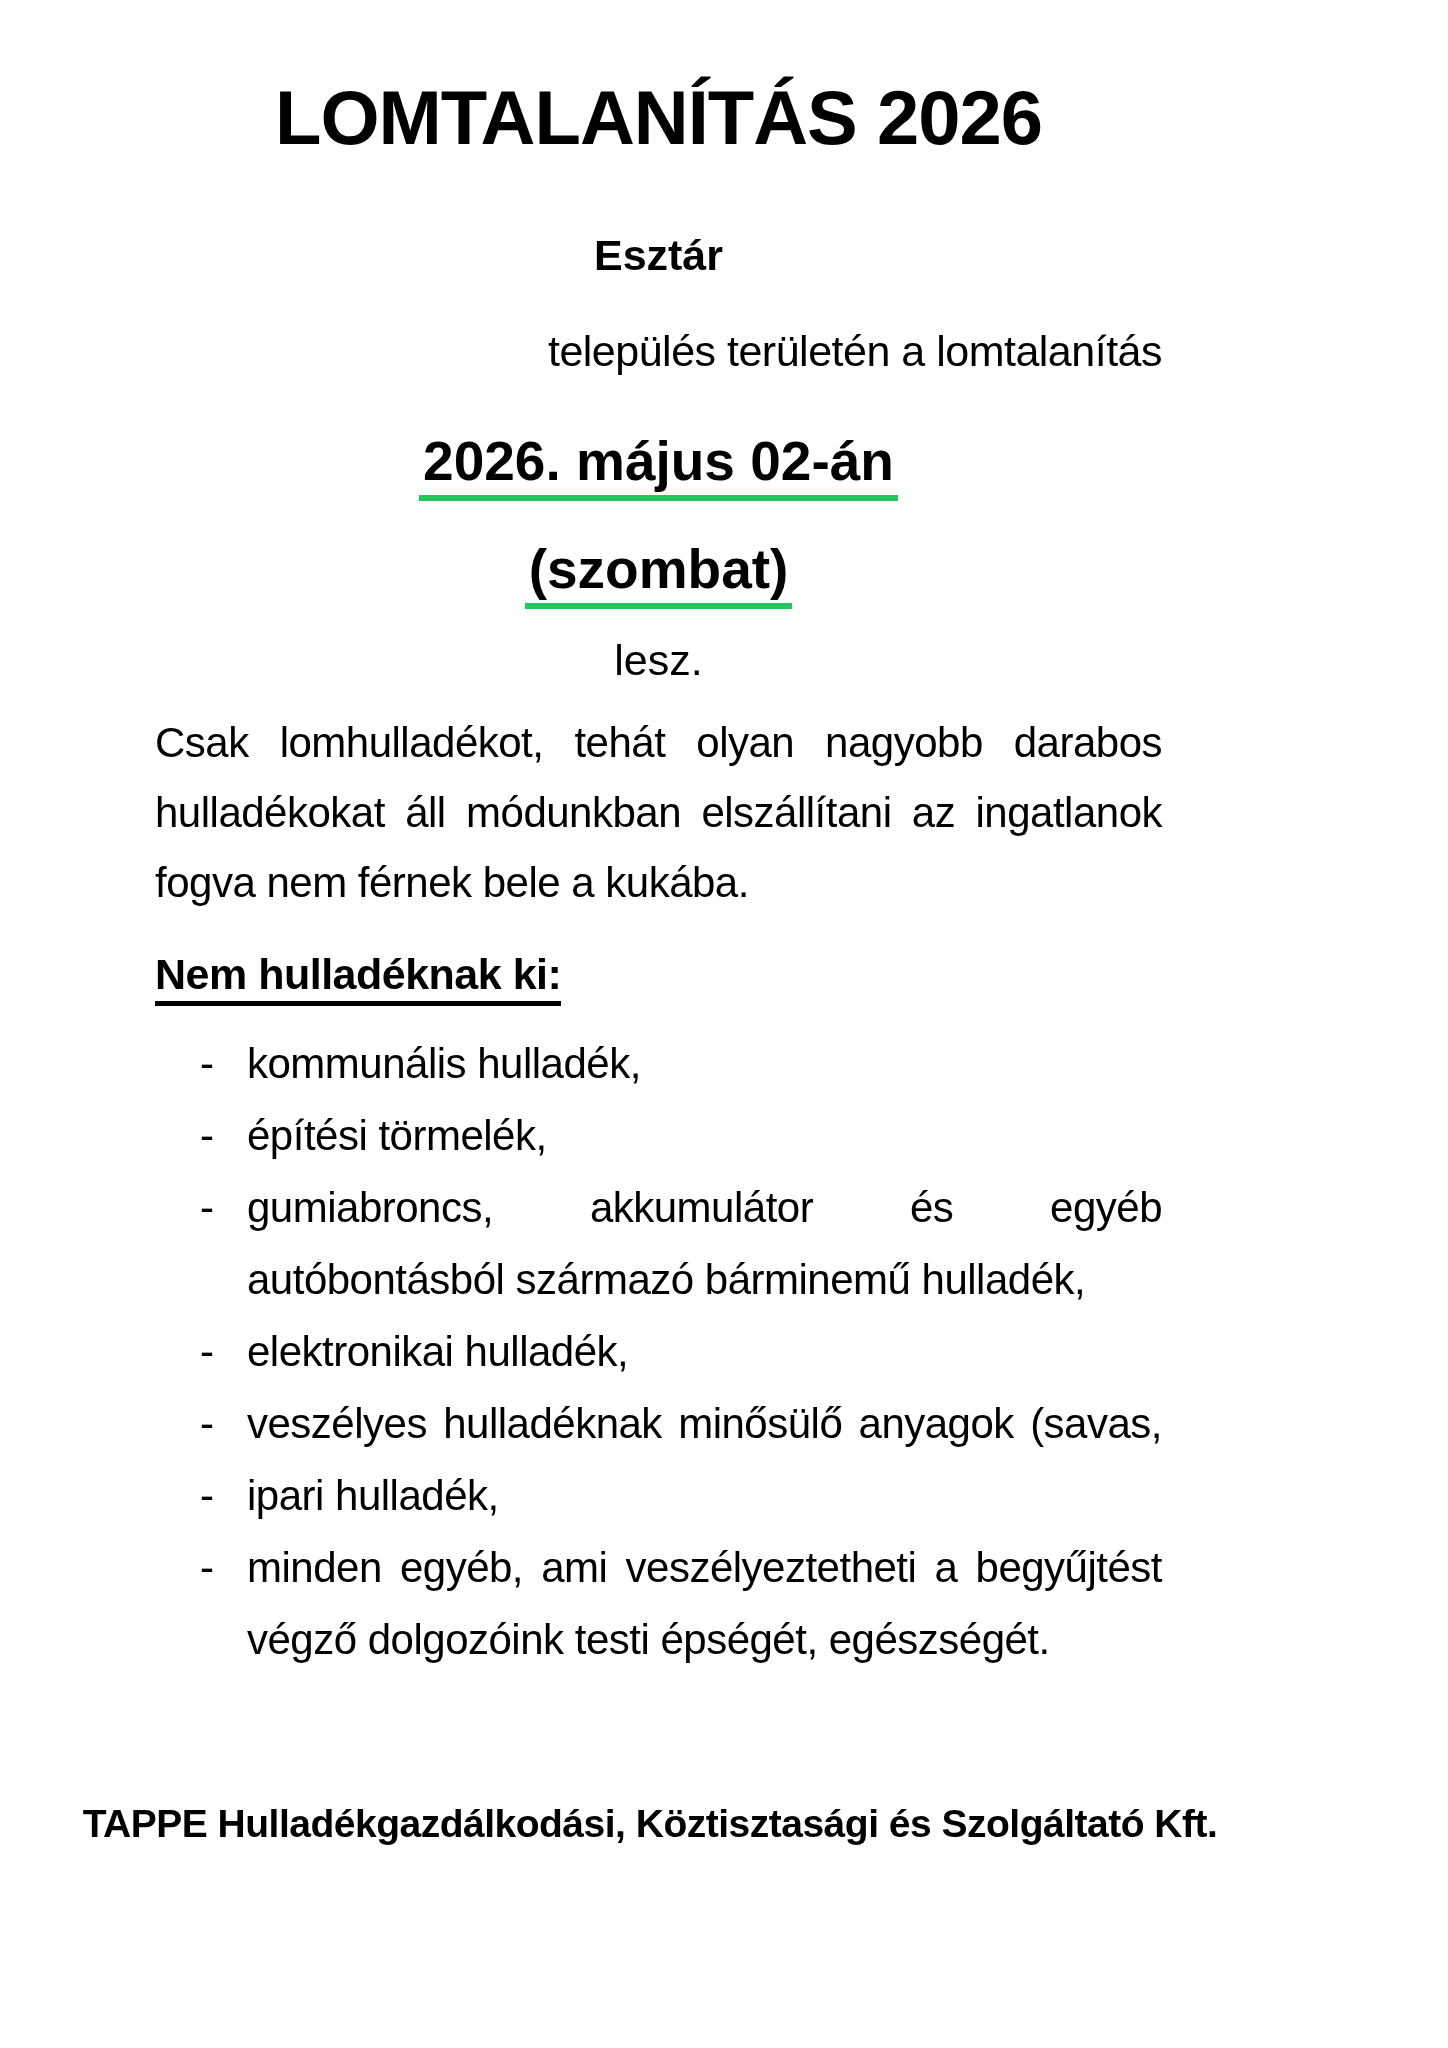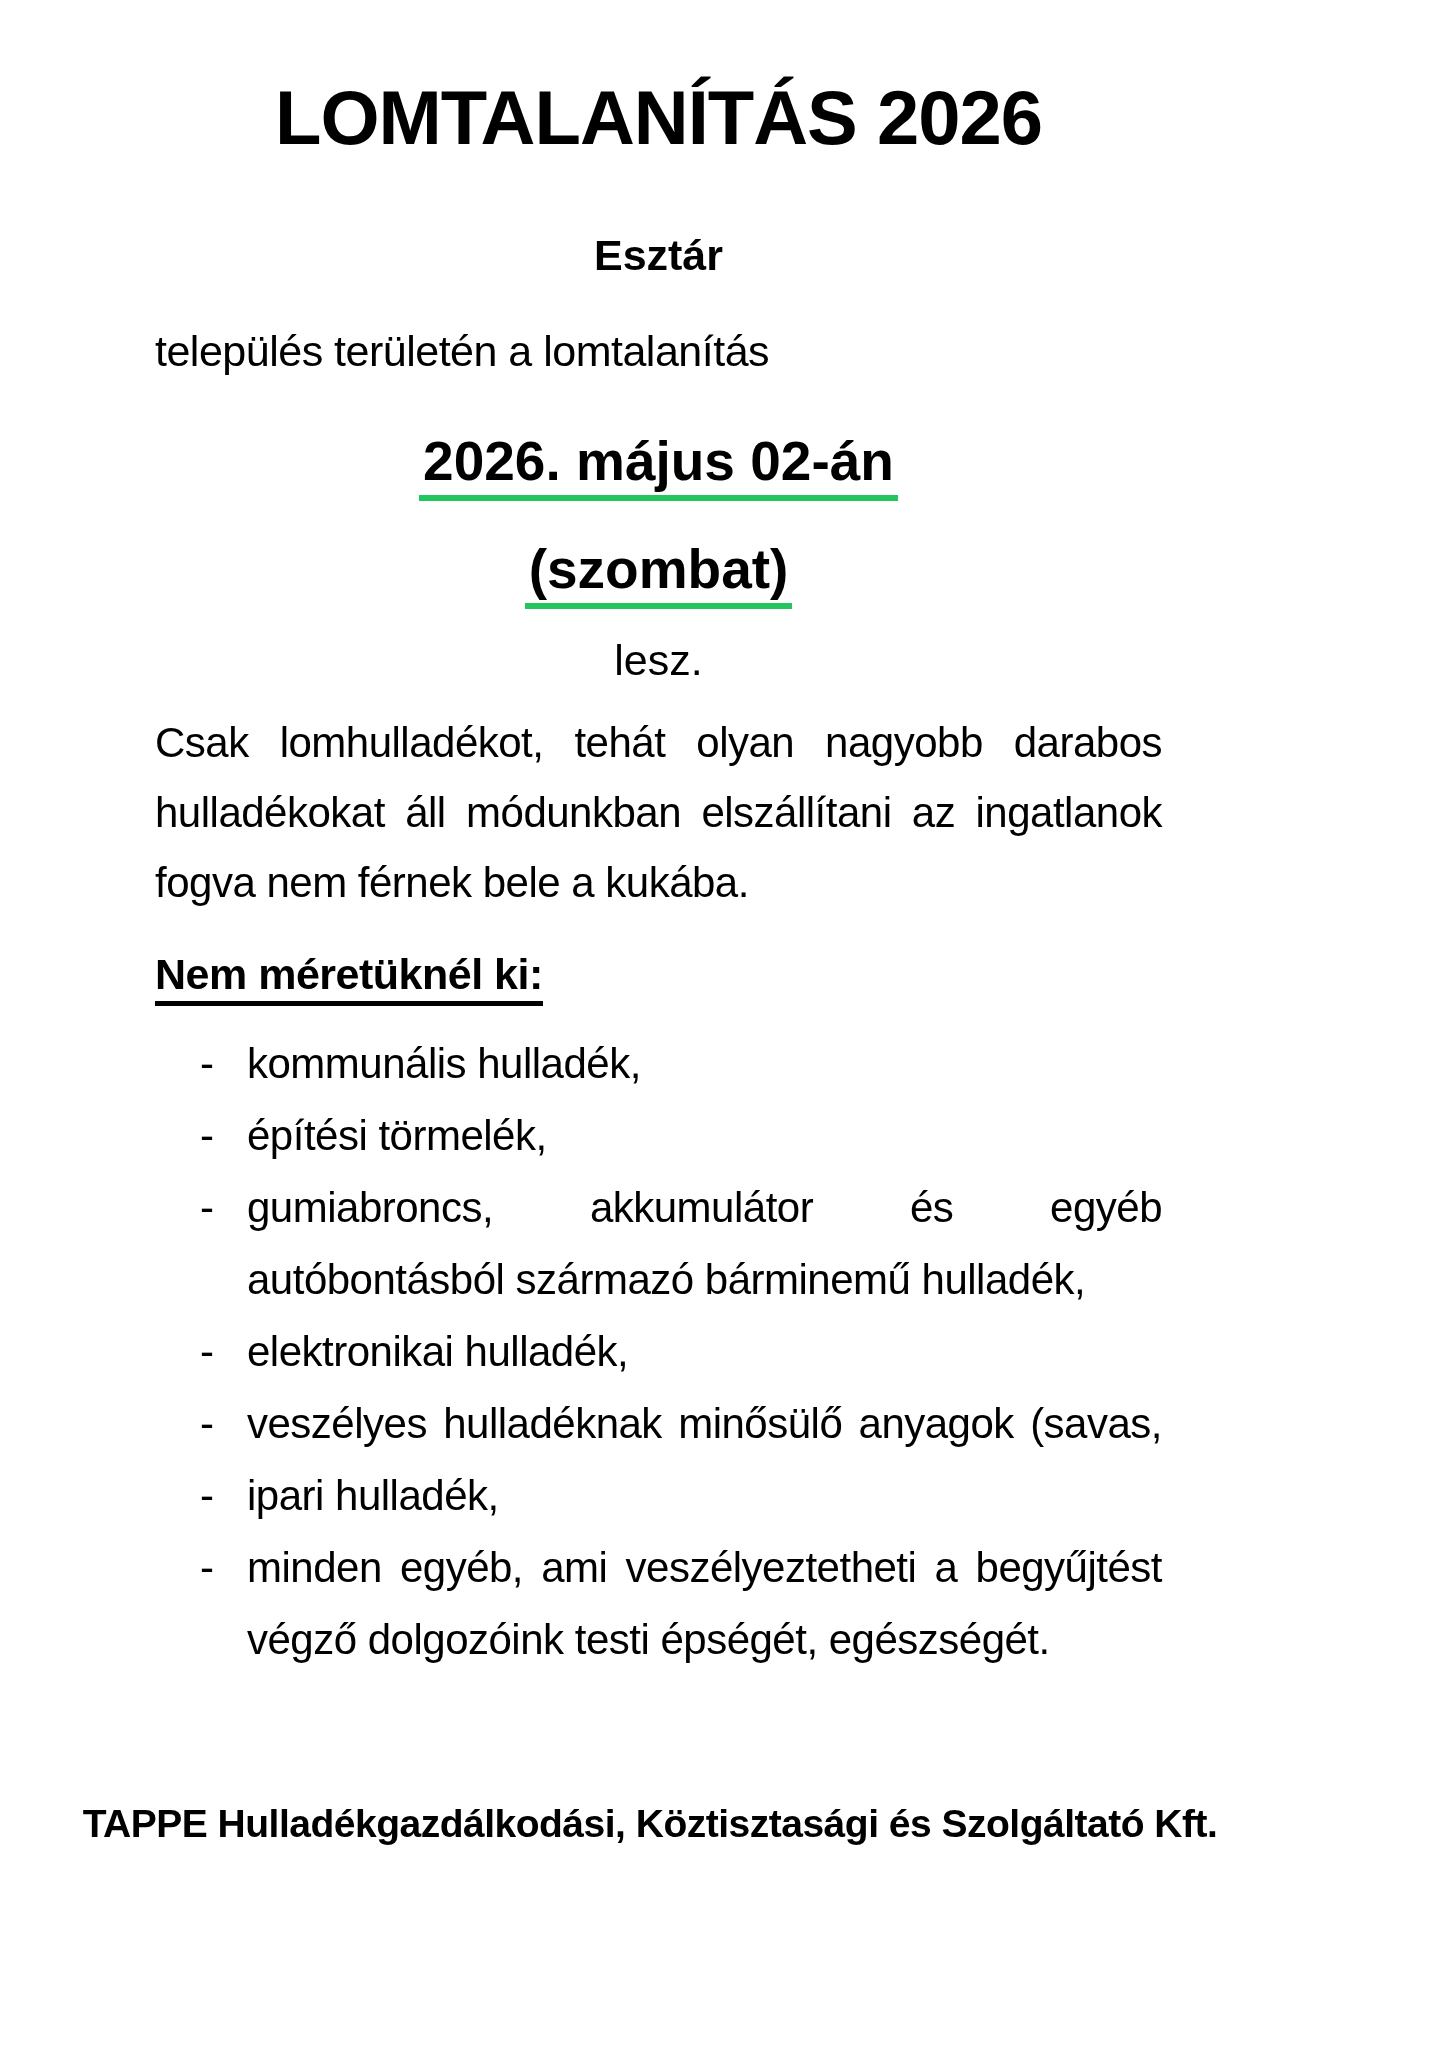--- a/index.html
+++ b/index.html
@@ -33,21 +33,21 @@
     font-size: 43px;
     font-weight: bold;
     line-height: 56px;
     text-align: center;
   }
   .subtitle {
     margin-top: 40px;
     font-size: 43px;
     line-height: 56px;
     letter-spacing: -0.5px;
-    text-align: left;
+    text-align: right;
   }
   .date-line {
     margin-top: 45px;
     font-size: 55px;
     font-weight: bold;
     line-height: 74px;
     text-align: center;
   }
   .weekday-line {
     margin-top: 34px;
@@ -145,21 +145,21 @@
   <div class="verb-line">lesz.</div>
 
   <div class="intro">
 
   <div class="line full">Csak lomhulladékot, tehát olyan nagyobb darabos</div>
       <div class="line full">hulladékokat áll módunkban elszállítani az ingatlanok</div>
       <div class="line">fogva nem férnek bele a kukába.</div>
     </div>
 
   <div class="list-heading">
-    <span class="u-small">Nem méretüknél ki:</span>
+    <span class="u-small">Nem hulladéknak ki:</span>
   </div>
 
   <div class="no-list">
 
   <div class="li-row">
       <span class="marker">-</span>
       <span class="li-text">kommunális hulladék,</span>
     </div>
       <div class="li-row">
       <span class="marker">-</span>

